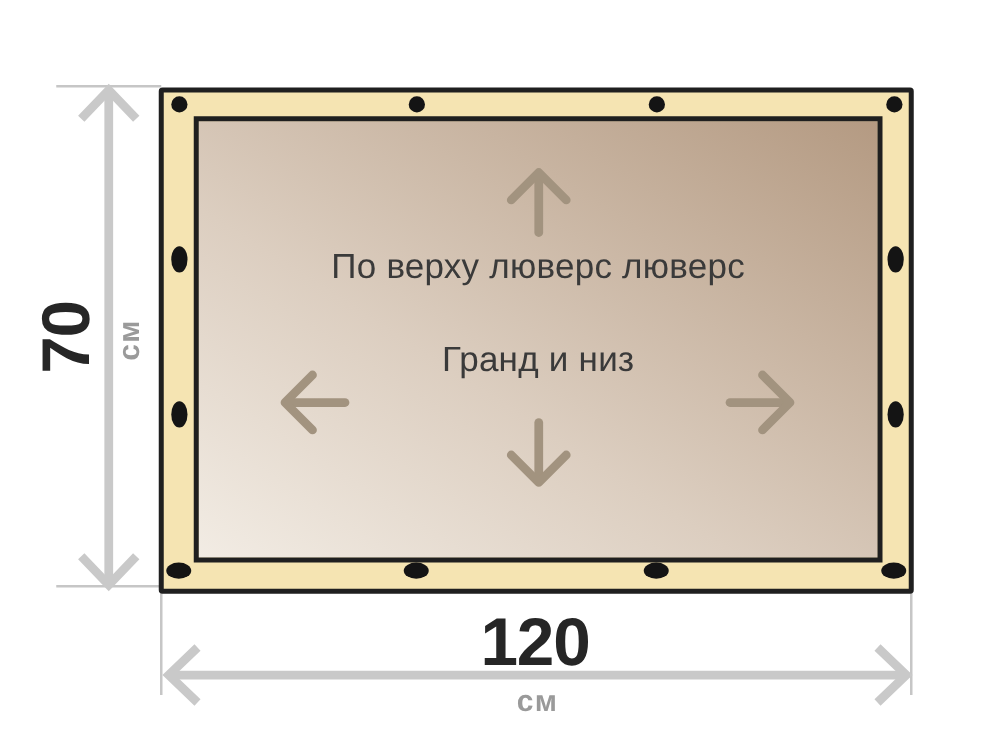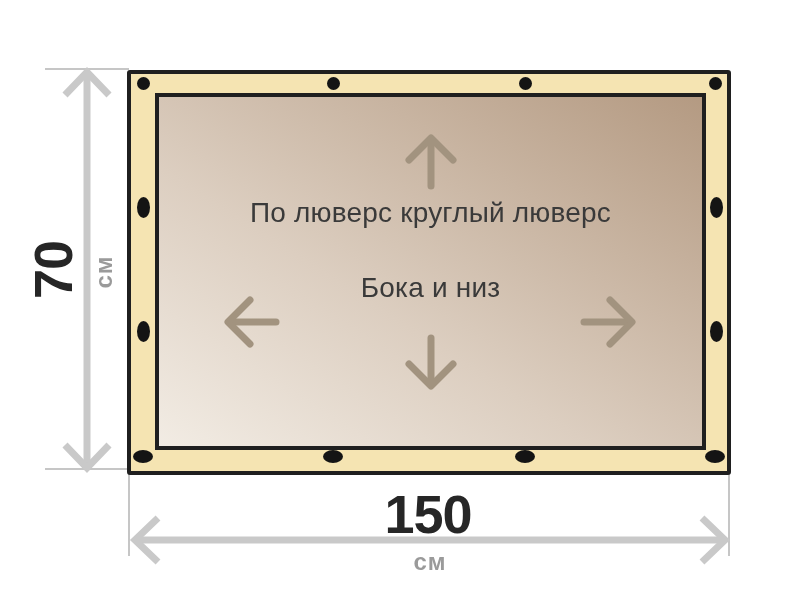--- a/index.html
+++ b/index.html
@@ -104,23 +104,23 @@
   </svg>
   <svg class="print-arrow" style="left:222px;top:296px" width="58" height="52" viewBox="0 0 58 52">
     <line x1="10" y1="26" x2="54" y2="26"></line>
     <polyline points="28,4 6,26 28,48"></polyline>
   </svg>
   <svg class="print-arrow" style="left:580px;top:296px" width="58" height="52" viewBox="0 0 58 52">
     <line x1="4" y1="26" x2="48" y2="26"></line>
     <polyline points="30,4 52,26 30,48"></polyline>
   </svg>
 
-  <div class="note" id="note-top">По люверс круглый люверс</div>
+  <div class="note" id="note-top">По верху люверс люверс</div>
   <div class="note" id="note-center">
-    <div>Бока и низ</div>
+    <div>Гранд и низ</div>
   </div>
 
   <div class="dim-value rot" id="height-value">70</div>
   <div class="dim-unit rot" id="height-unit">см</div>
-  <div class="dim-value" id="width-value">150</div>
+  <div class="dim-value" id="width-value">120</div>
   <div class="dim-unit" id="width-unit">см</div>
 
 </div>
 
 </body></html>

